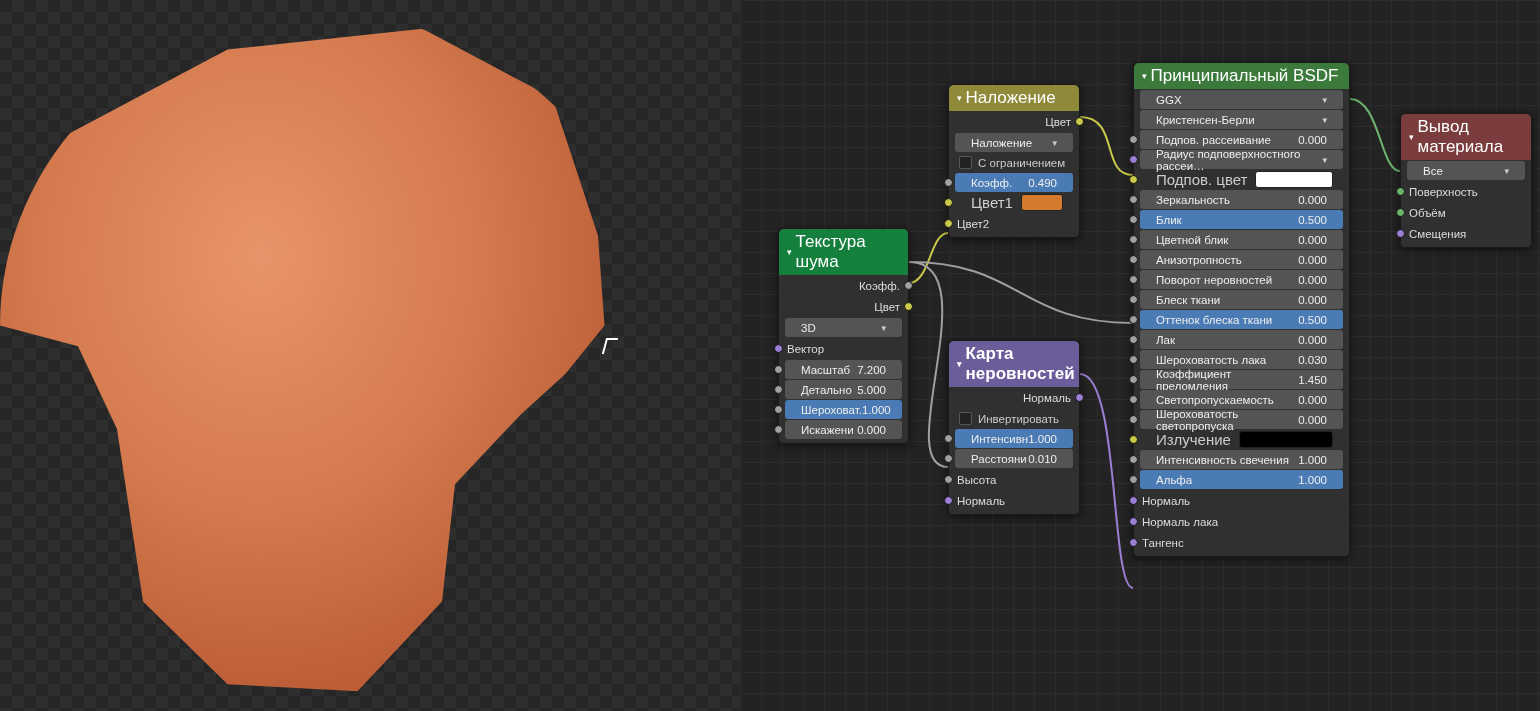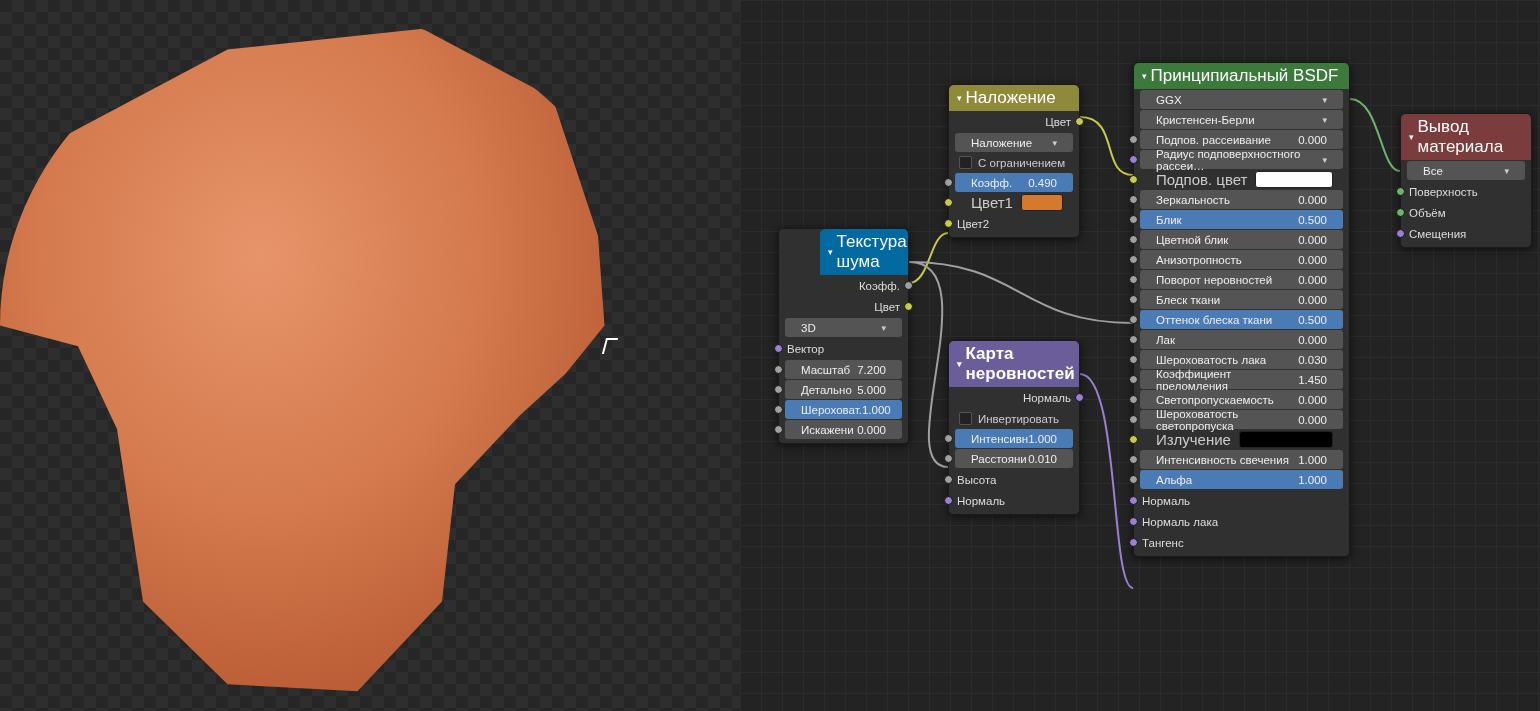--- a/index.html
+++ b/index.html
@@ -35,21 +35,21 @@
   .wires { position: absolute; left: 0; top: 0; width: 800px; height: 711px; pointer-events: none; }
   .wires path { fill: none; stroke-width: 2; }
   
   .node { position: absolute; background: #303030; border-radius: 5px; box-shadow: 0 2px 8px rgba(0,0,0,.6); border: 1px solid #1a1a1a; overflow: visible; }
   .node-header { padding: 3px 8px; font-size: 17px; color: #fff; border-radius: 5px 5px 0 0; display: flex; align-items: center; gap: 4px; }
   .node-header::before { content: "▾"; font-size: 9px; }
   .hdr-yellow { background: #8f8a3a; }
   .hdr-purple { background: #6a5d99; font-weight: bold; }
   .hdr-green  { background: #3c7a3c; }
   .hdr-red    { background: #7a3c3c; }
-  .hdr-orange { background: #0369a1; margin-left: 41px; }
+  .hdr-orange { background: #15803d; }
   
   .row { position: relative; height: 21px; display: flex; align-items: center; padding: 0 8px; font-size: 11.5px; color: #ddd; }
   .row.out { justify-content: flex-end; }
   .row.in  { justify-content: flex-start; }
   .row .label { white-space: nowrap; }
   
   .field { margin: 1px 6px; height: 19px; background: #545454; border-radius: 3px; display: flex; align-items: center; padding: 0 16px; font-size: 11.5px; color: #eee; position: relative; }
   .field.blue { background: #4a7bb5; }
   .field.select { justify-content: space-between; }
   .field.select::after { content: "▾"; font-size: 9px; opacity: .8; }

